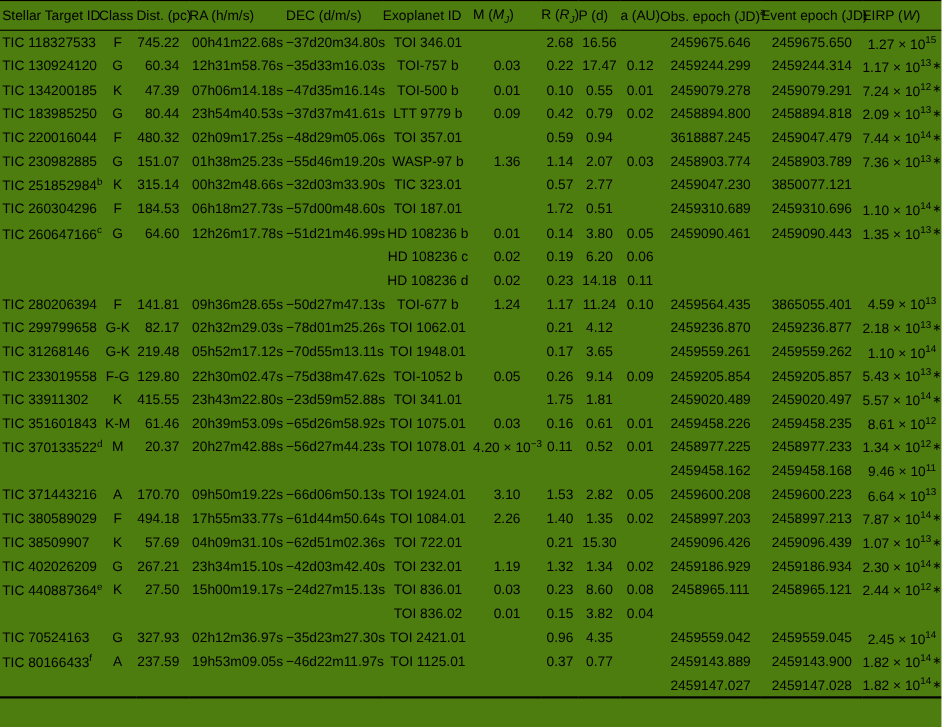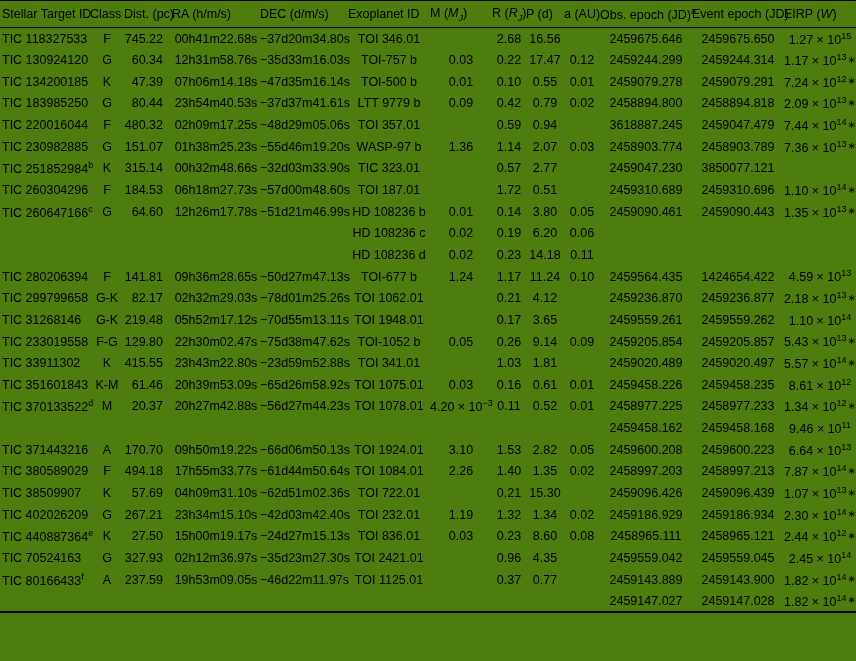--- a/index.html
+++ b/index.html
@@ -257,21 +257,21 @@
           <td>F</td>
           <td class="ar">141.81</td>
           <td>09h36m28.65s</td>
           <td>−50d27m47.13s</td>
           <td>TOI-677 b</td>
           <td>1.24</td>
           <td>1.17</td>
           <td>11.24</td>
           <td>0.10</td>
           <td>2459564.435</td>
-          <td>1424654.422</td>
+          <td>3865055.401</td>
           <td>4.59 × 10<sup>13</sup></td>
         </tr>
         <tr>
           <td class="al">TIC 299799658</td>
           <td>G-K</td>
           <td class="ar">82.17</td>
           <td>02h32m29.03s</td>
           <td>−78d01m25.26s</td>
           <td>TOI 1062.01</td>
           <td></td>
@@ -313,21 +313,21 @@
           <td>5.43 × 10<sup>13</sup><span class="star">∗</span></td>
         </tr>
         <tr>
           <td class="al">TIC 33911302</td>
           <td>K</td>
           <td class="ar">415.55</td>
           <td>23h43m22.80s</td>
           <td>−23d59m52.88s</td>
           <td>TOI 341.01</td>
           <td></td>
-          <td>1.03</td>
+          <td>1.75</td>
           <td>1.81</td>
           <td></td>
           <td>2459020.489</td>
           <td>2459020.497</td>
           <td>5.57 × 10<sup>14</sup><span class="star">∗</span></td>
         </tr>
         <tr>
           <td class="al">TIC 351601843</td>
           <td>K-M</td>
           <td class="ar">61.46</td>
@@ -441,20 +441,35 @@
           <td>TOI 836.01</td>
           <td>0.03</td>
           <td>0.23</td>
           <td>8.60</td>
           <td>0.08</td>
           <td>2458965.111</td>
           <td>2458965.121</td>
           <td>2.44 × 10<sup>12</sup><span class="star">∗</span></td>
         </tr>
         <tr>
+          <td class="al"></td>
+          <td></td>
+          <td class="ar"></td>
+          <td></td>
+          <td></td>
+          <td>TOI 836.02</td>
+          <td>0.01</td>
+          <td>0.15</td>
+          <td>3.82</td>
+          <td>0.04</td>
+          <td></td>
+          <td></td>
+          <td></td>
+        </tr>
+        <tr>
           <td class="al">TIC 70524163</td>
           <td>G</td>
           <td class="ar">327.93</td>
           <td>02h12m36.97s</td>
           <td>−35d23m27.30s</td>
           <td>TOI 2421.01</td>
           <td></td>
           <td>0.96</td>
           <td>4.35</td>
           <td></td>

